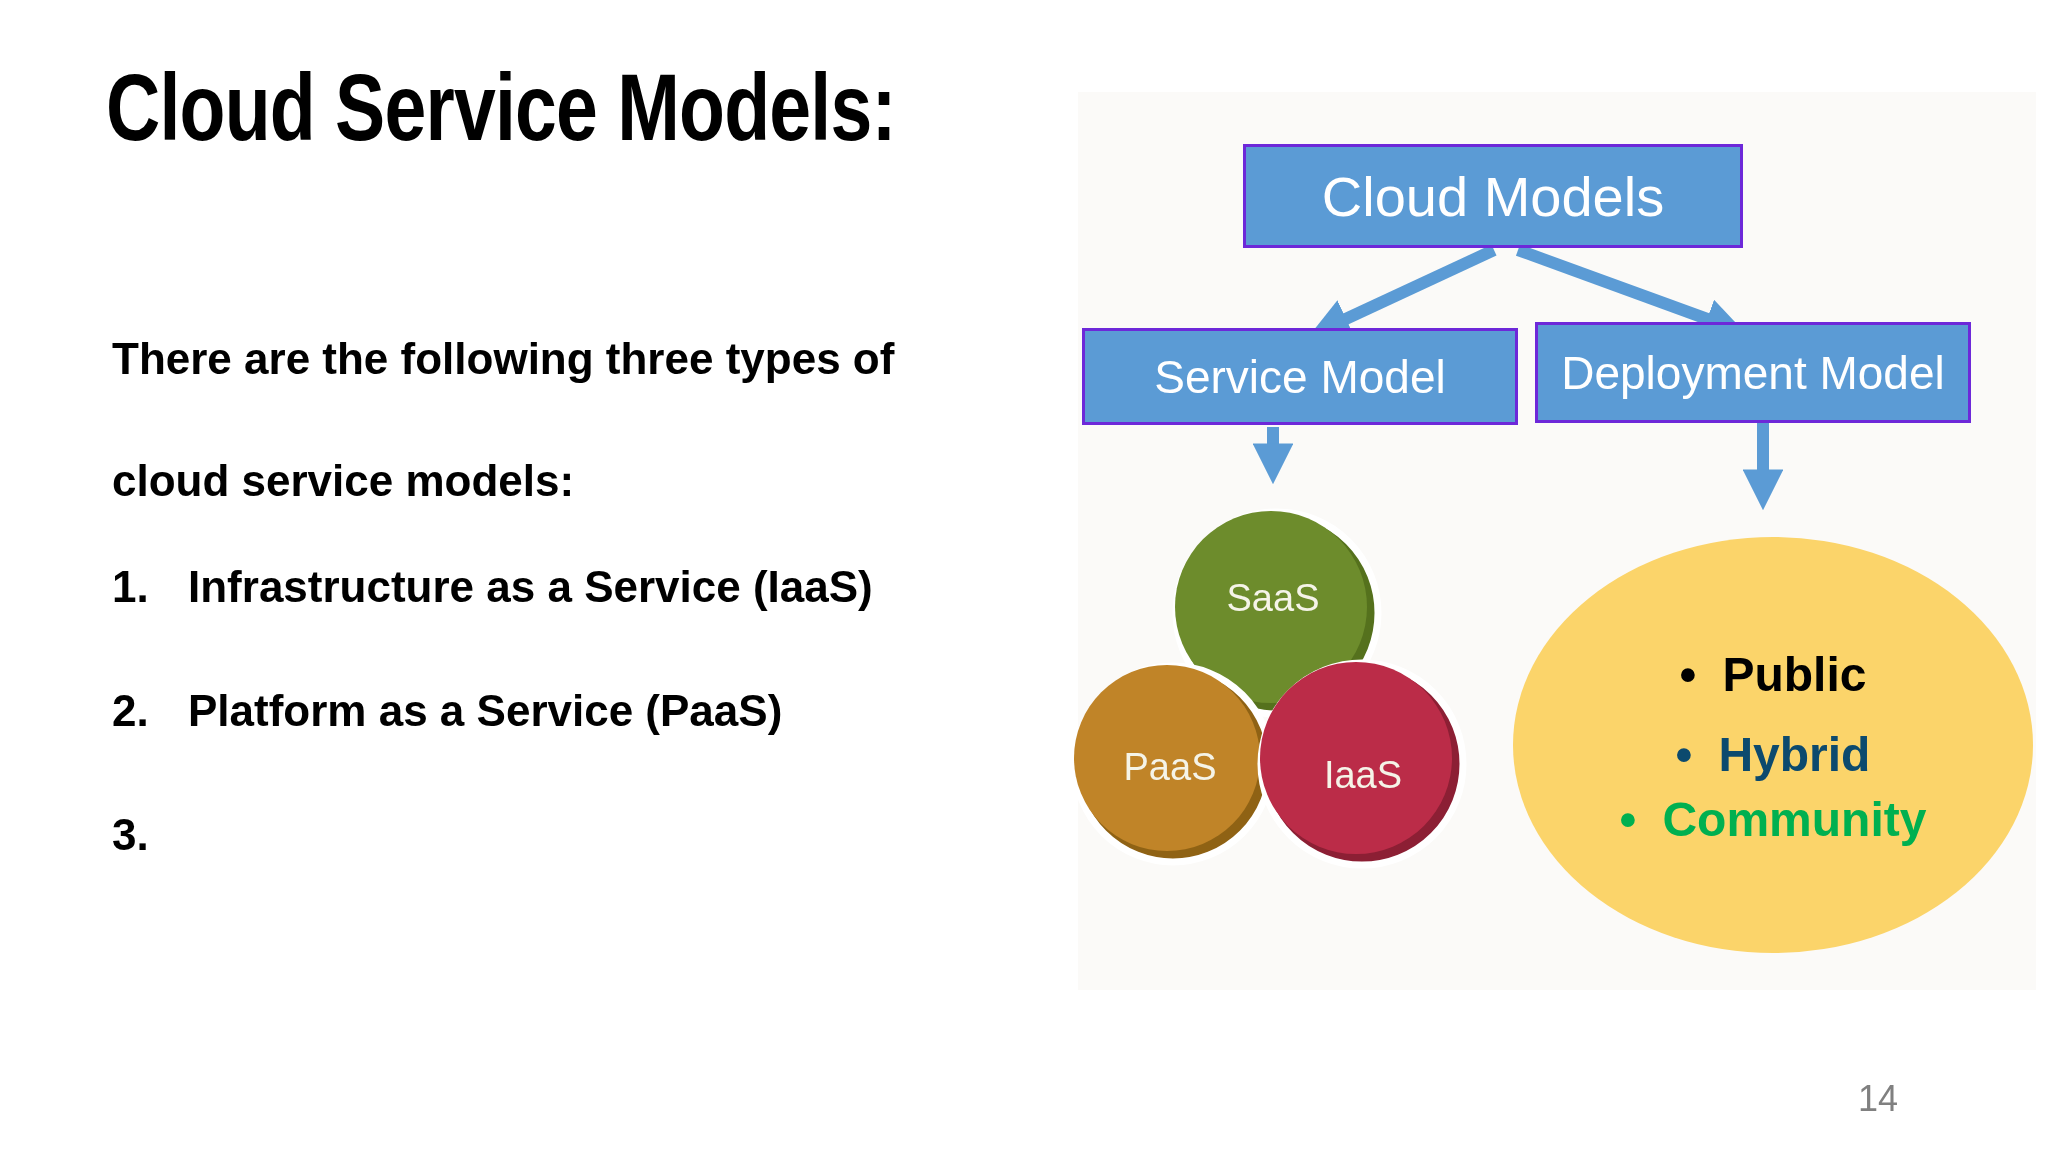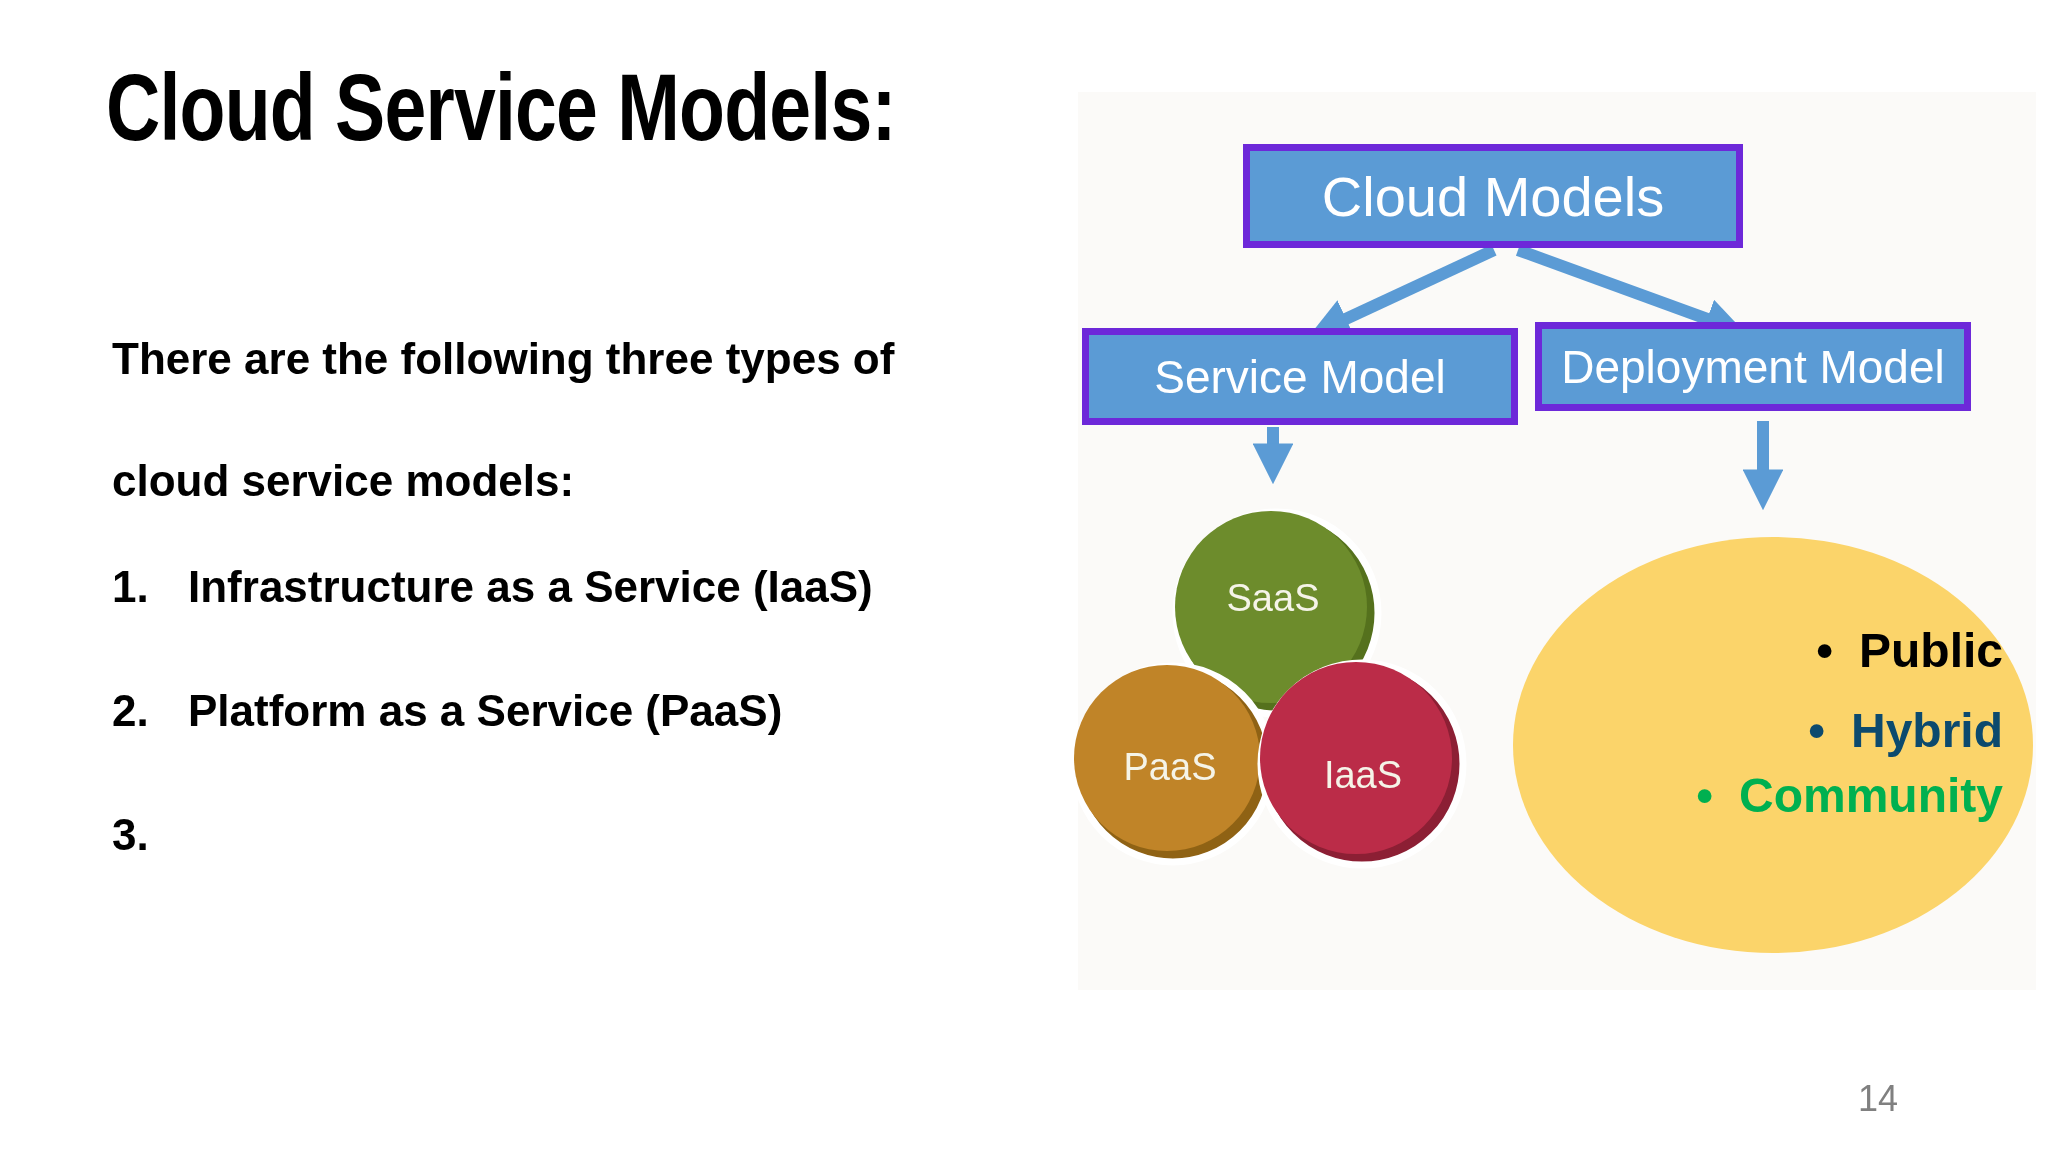--- a/index.html
+++ b/index.html
@@ -49,32 +49,32 @@
   .list-num { width: 76px; flex: 0 0 auto; }
 
   
   svg.diagram { left: 0; top: 0; }
 
   .bluebox {
     display: flex;
     align-items: center;
     justify-content: center;
     background: #5B9BD5;
-    border: 7px solid #6d28d9;
+    border: 3px solid #6d28d9;
     box-sizing: border-box;
     color: #FFFFFF;
     white-space: nowrap;
   }
   .box-root   { left: 1243px; top: 144px; width: 500px; height: 104px; font-size: 56px; }
   .box-svc    { left: 1082px; top: 328px; width: 436px; height: 97px;  font-size: 46px; }
-  .box-dep    { left: 1535px; top: 322px; width: 436px; height: 89px;  font-size: 46px; }
+  .box-dep    { left: 1535px; top: 322px; width: 436px; height: 101px;  font-size: 46px; }
 
   .deploy-list {
-    left: 1543px; top: 618px; width: 460px;
-    text-align: right;
+    left: 1543px; top: 642px; width: 460px;
+    text-align: center;
   }
   .deploy-line {
     height: 65px;
     line-height: 65px;
     font-size: 48px;
     font-weight: 700;
     white-space: nowrap;
   }
   .deploy-line .blt { margin-right: 26px; }
 

